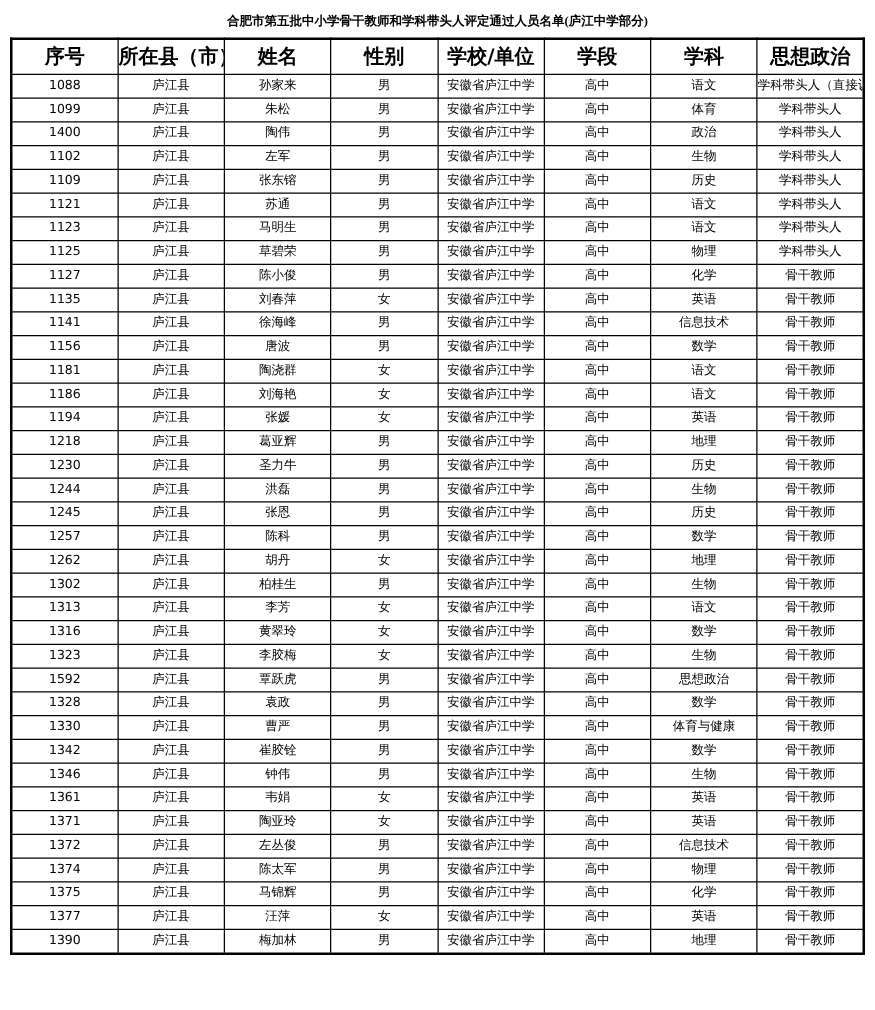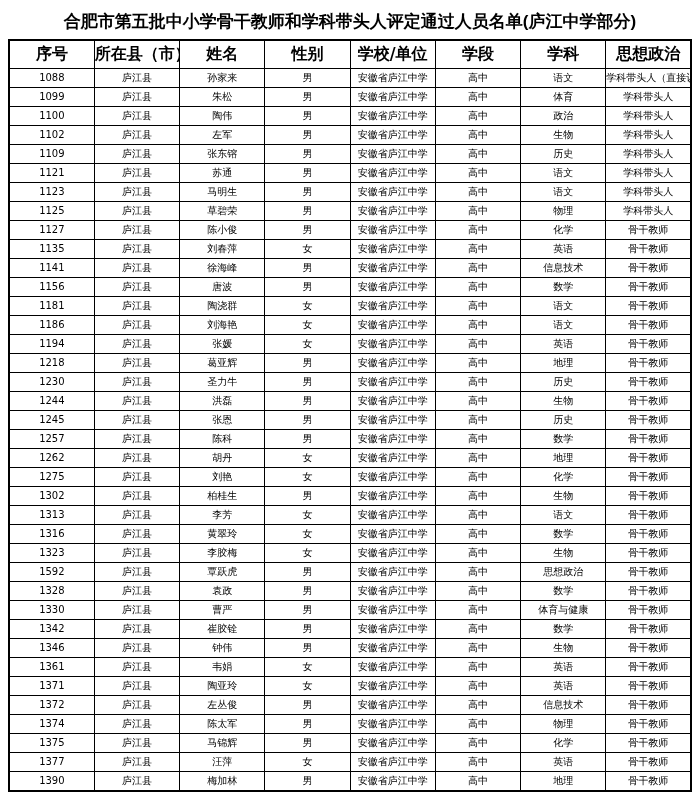--- a/index.html
+++ b/index.html
@@ -13,26 +13,26 @@
     font-family: "DejaVu Sans", sans-serif;
     color: #000000;
   }
   .page {
     width: 700px;
     box-sizing: border-box;
     padding: 6px 8px 0 8px;
   }
   .doc-title {
     text-align: center;
-    font-size: 17px;
+    font-size: 10px;
     font-weight: bold;
     letter-spacing: 0px;
     padding: 4px 0 6px 0;
     white-space: nowrap;
-    font-family: Liberation Sans, sans-serif;
+    font-family: Liberation Serif, serif;
   }
   table.roster {
     border-collapse: collapse;
     width: 684px;
     table-layout: fixed;
     border: 2px solid #000;
   }
   table.roster th,
   table.roster td {
     border: 1px solid #000;
@@ -94,21 +94,21 @@
           <td class="c-id">1099</td>
           <td class="c-county">庐江县</td>
           <td class="c-name">朱松</td>
           <td class="c-gender">男</td>
           <td class="c-school">安徽省庐江中学</td>
           <td class="c-stage">高中</td>
           <td class="c-subject">体育</td>
           <td class="c-type">学科带头人</td>
         </tr>
         <tr>
-          <td class="c-id">1100</td>
+          <td class="c-id">1400</td>
           <td class="c-county">庐江县</td>
           <td class="c-name">陶伟</td>
           <td class="c-gender">男</td>
           <td class="c-school">安徽省庐江中学</td>
           <td class="c-stage">高中</td>
           <td class="c-subject">政治</td>
           <td class="c-type">学科带头人</td>
         </tr>
         <tr>
           <td class="c-id">1102</td>
@@ -281,30 +281,20 @@
           <td class="c-type">骨干教师</td>
         </tr>
         <tr>
           <td class="c-id">1262</td>
           <td class="c-county">庐江县</td>
           <td class="c-name">胡丹</td>
           <td class="c-gender">女</td>
           <td class="c-school">安徽省庐江中学</td>
           <td class="c-stage">高中</td>
           <td class="c-subject">地理</td>
-          <td class="c-type">骨干教师</td>
-        </tr>
-        <tr>
-          <td class="c-id">1275</td>
-          <td class="c-county">庐江县</td>
-          <td class="c-name">刘艳</td>
-          <td class="c-gender">女</td>
-          <td class="c-school">安徽省庐江中学</td>
-          <td class="c-stage">高中</td>
-          <td class="c-subject">化学</td>
           <td class="c-type">骨干教师</td>
         </tr>
         <tr>
           <td class="c-id">1302</td>
           <td class="c-county">庐江县</td>
           <td class="c-name">柏桂生</td>
           <td class="c-gender">男</td>
           <td class="c-school">安徽省庐江中学</td>
           <td class="c-stage">高中</td>
           <td class="c-subject">生物</td>

